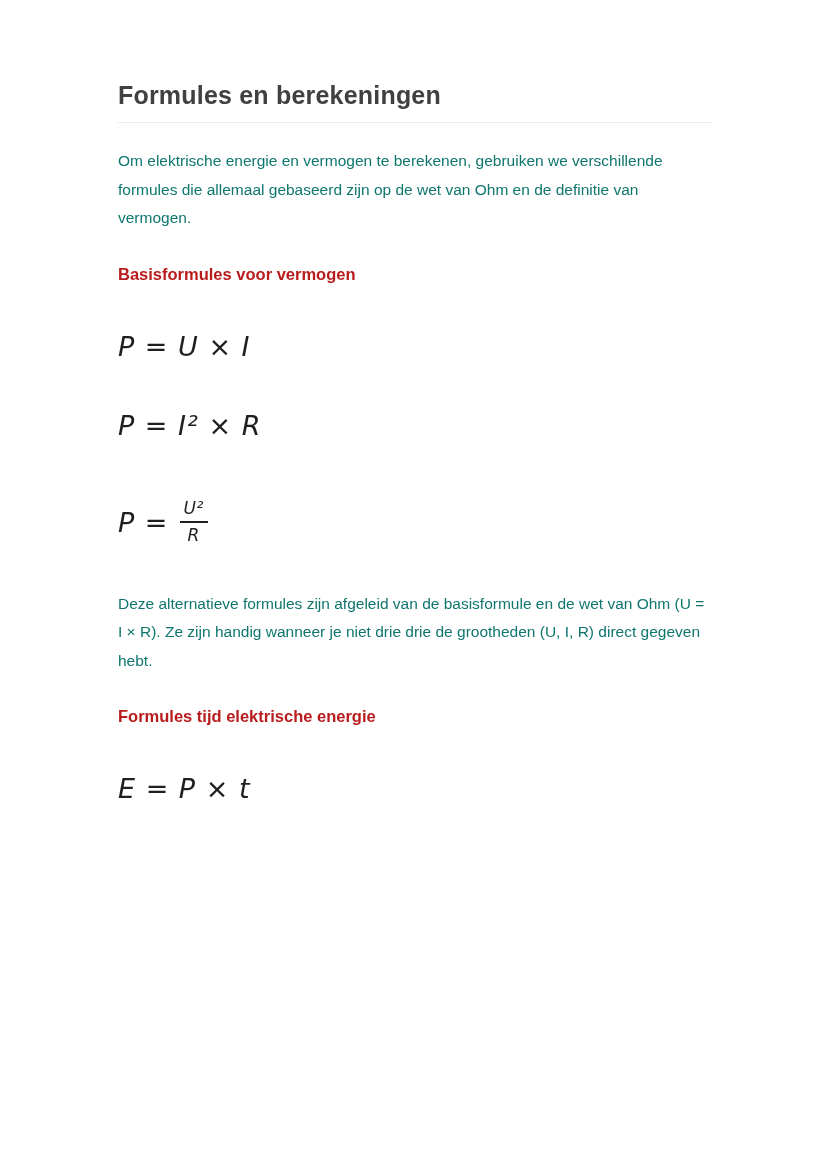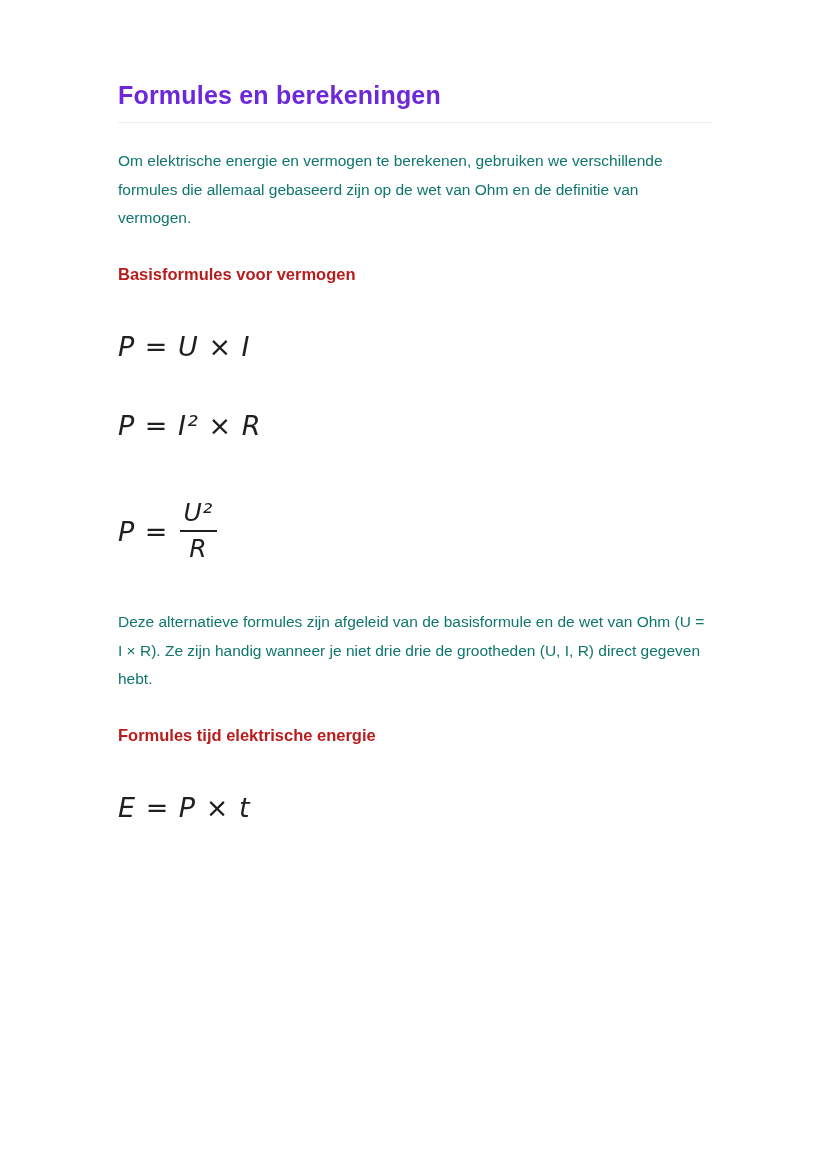--- a/index.html
+++ b/index.html
@@ -15,21 +15,21 @@
     width: 828px;
     height: 1171px;
     padding: 78px 116px 0 118px;
     background: #ffffff;
   }
   .doc-title {
     margin: 0 0 10px 0;
     font-size: 25px;
     line-height: 34px;
     font-weight: 700;
-    color: #6d28d9;
+    color: #404040;
     letter-spacing: 0.2px;
   }
   .divider {
     border: none;
     border-top: 1px solid #ececec;
     margin: 0;
     height: 0;
   }
   .para {
     margin: 24px 0 0 0;
@@ -60,21 +60,21 @@
   }
   .frac-row {
     display: inline-flex;
     align-items: center;
     gap: 11px;
   }
   .frac {
     display: inline-flex;
     flex-direction: column;
     align-items: center;
-    font-size: 25px;
+    font-size: 17px;
     line-height: 1.15;
     letter-spacing: 0.5px;
   }
   .frac .num {
     border-bottom: 2px solid #1f1f1f;
     padding: 0 4px 3px 4px;
   }
   .frac .den {
     padding-top: 3px;
   }

